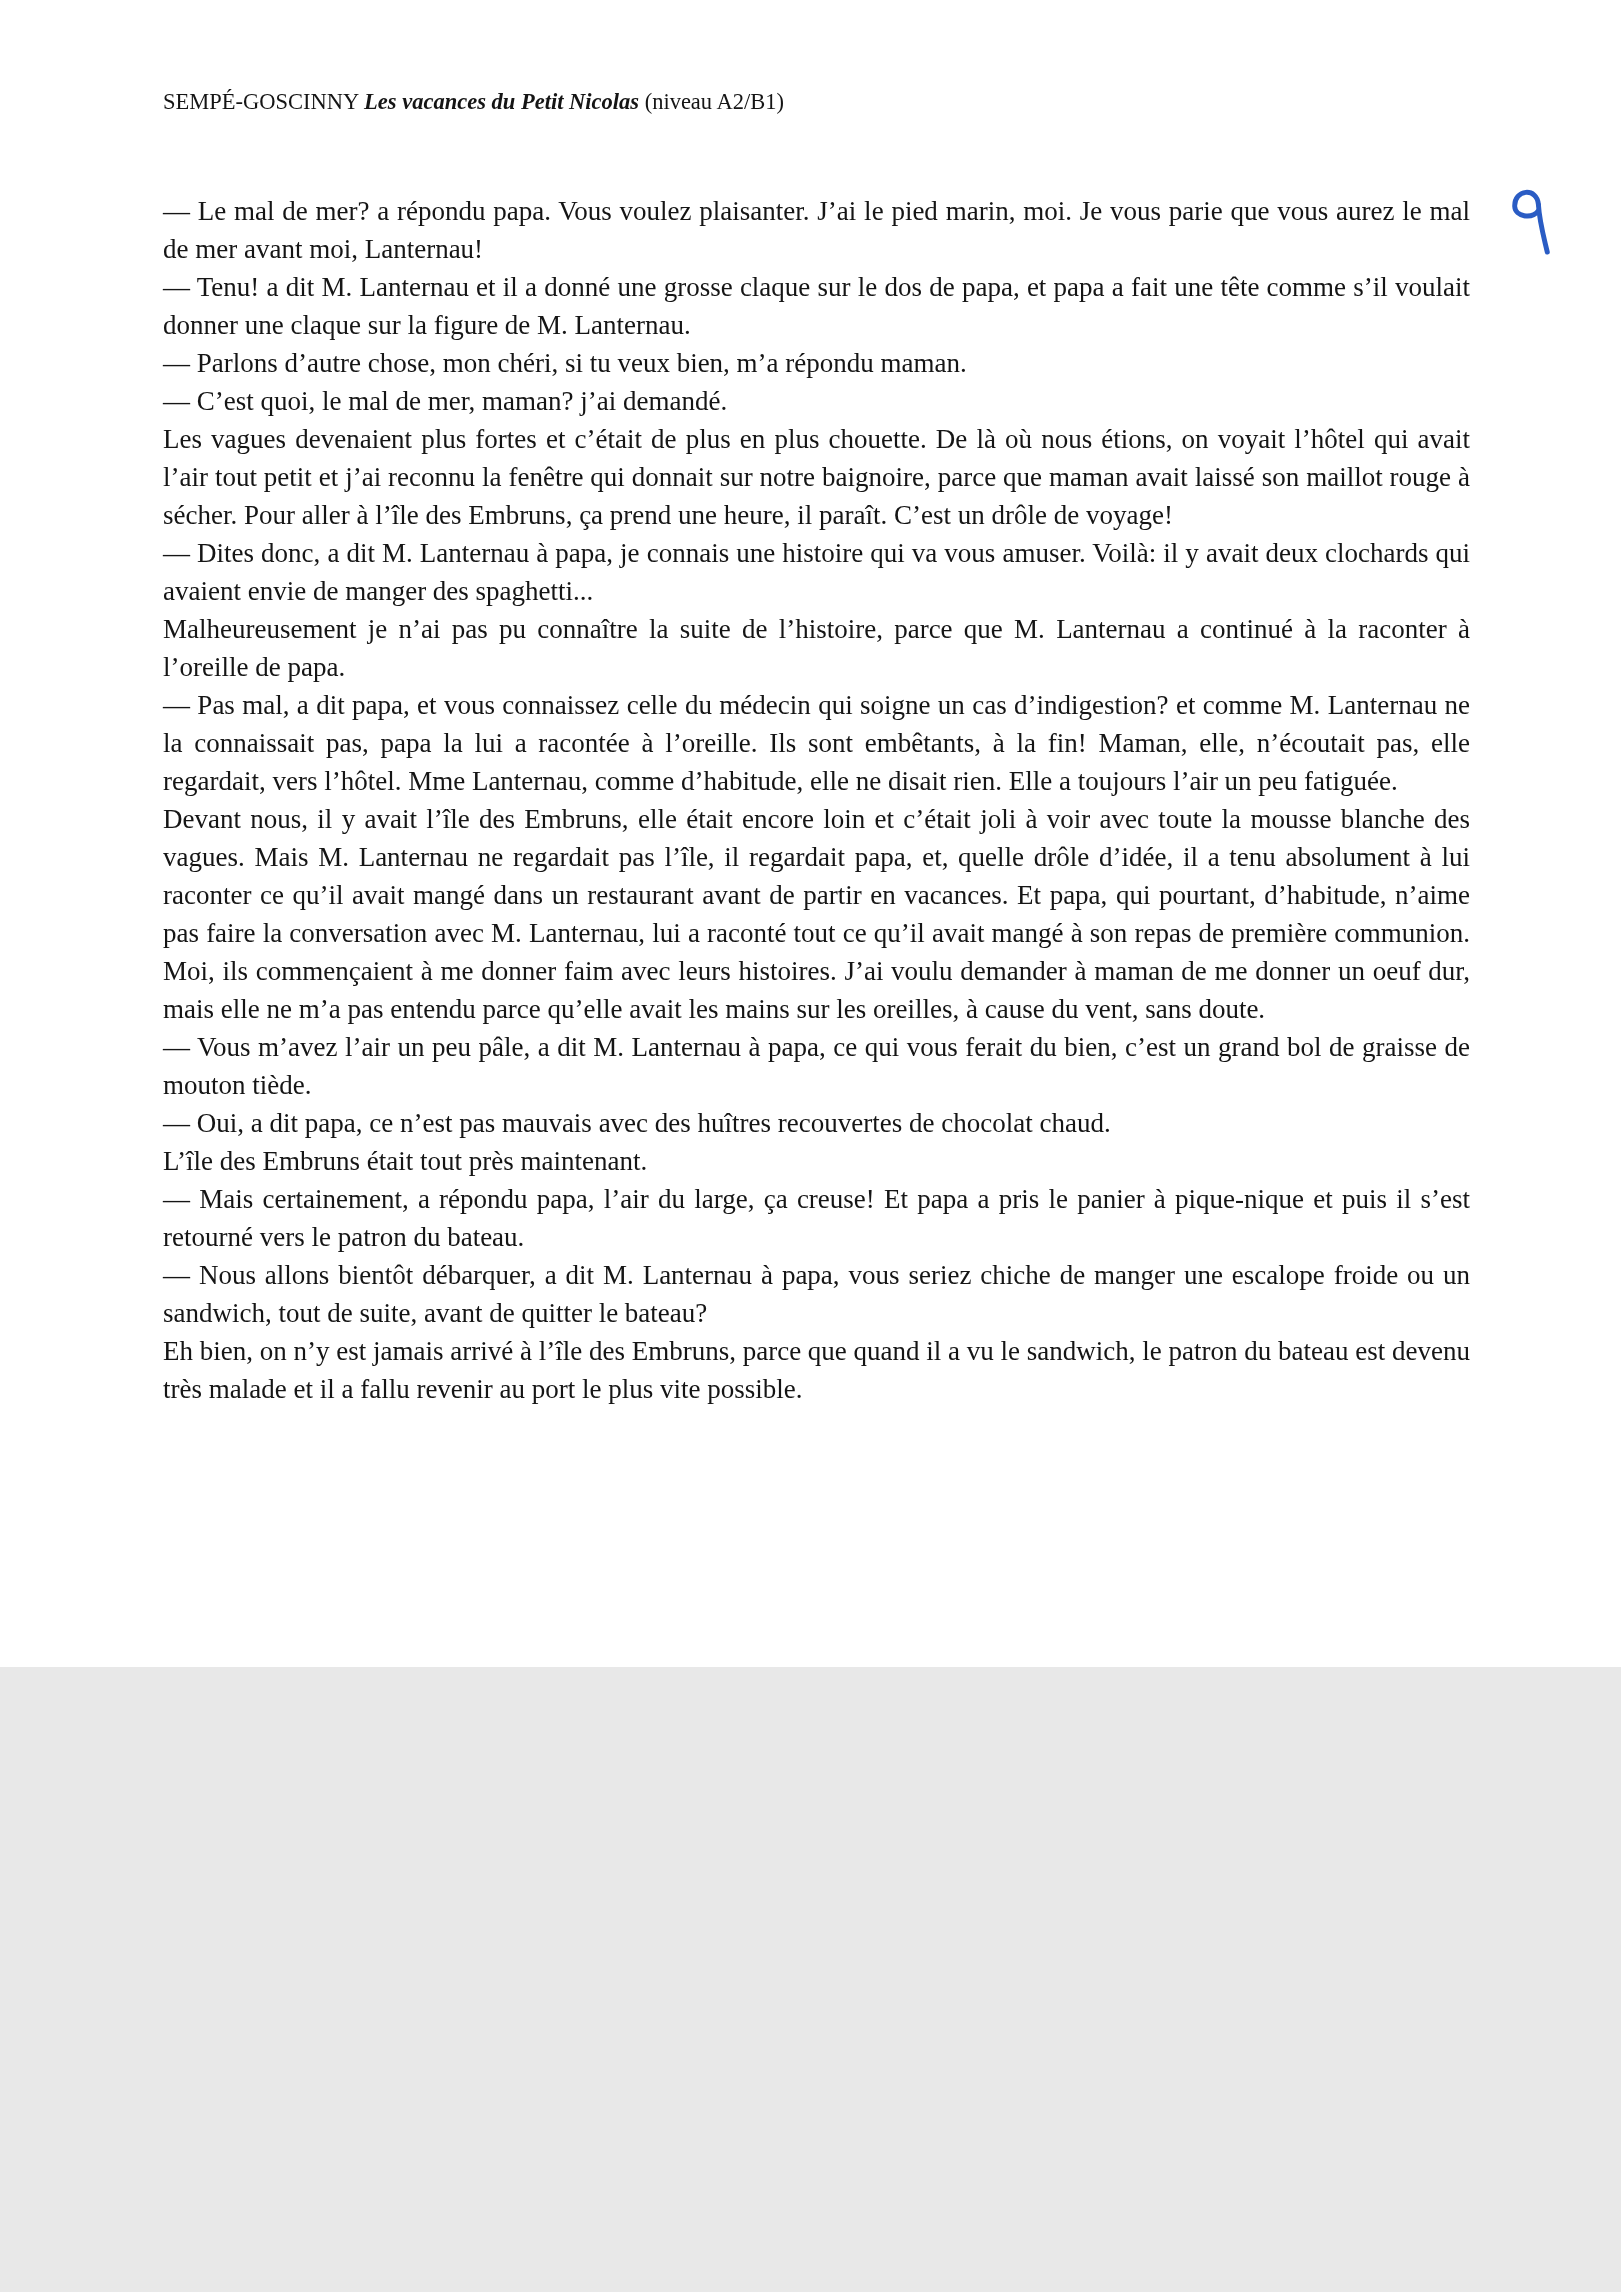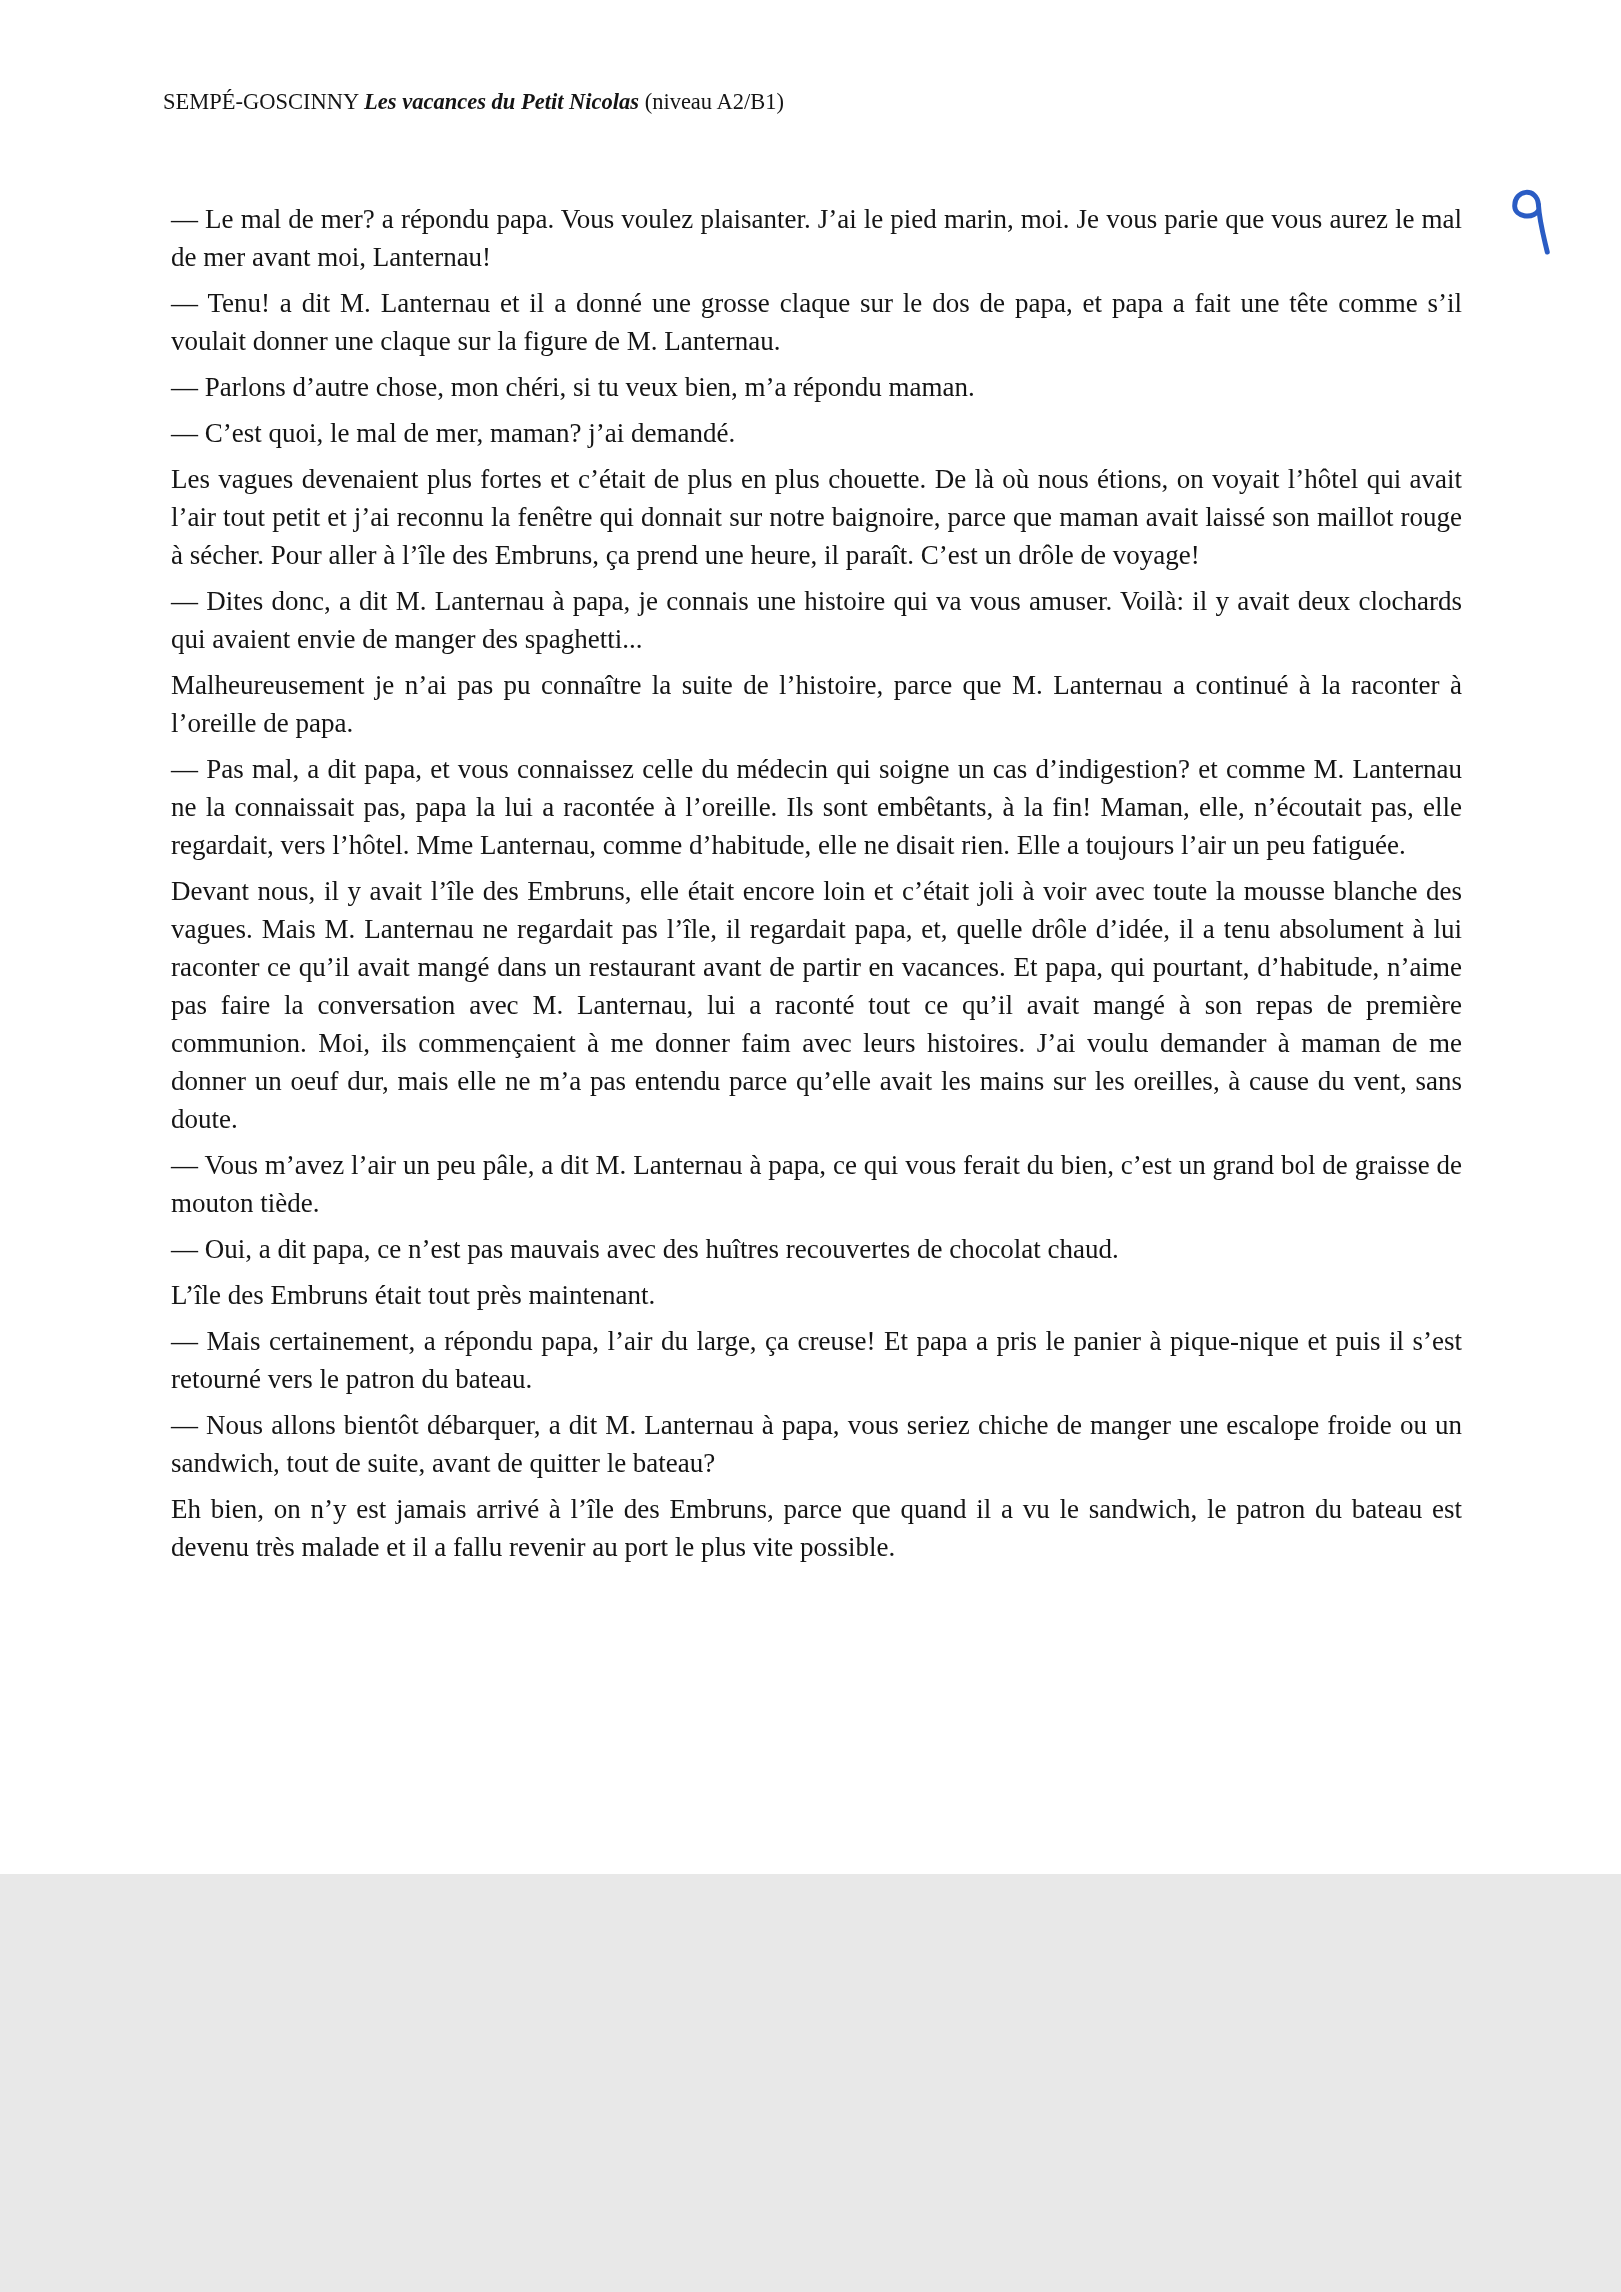--- a/index.html
+++ b/index.html
@@ -3,21 +3,21 @@
 <meta charset="utf-8">
 <style>
   html, body {
     margin: 0;
     padding: 0;
     background: #e8e8e8;
   }
   .page {
     position: relative;
     width: 1621px;
-    height: 1874px;
+    height: 1667px;
     background: #ffffff;
     font-family: "Liberation Serif", serif;
     color: #151515;
     overflow: hidden;
   }
   .doc-header {
     position: absolute;
     left: 163px;
     top: 88px;
     width: 1313px;
@@ -32,21 +32,21 @@
   .doc-body {
     position: absolute;
     left: 163px;
     top: 192px;
     width: 1307px;
     font-size: 27px;
     line-height: 38px;
     text-align: justify;
   }
   .doc-body p {
-    margin: 8px;
+    margin: 0;
     padding: 0;
   }
   .page-number-annotation {
     position: absolute;
     left: 1507px;
     top: 184px;
     width: 51px;
     height: 74px;
   }
   .page-number-annotation svg {

